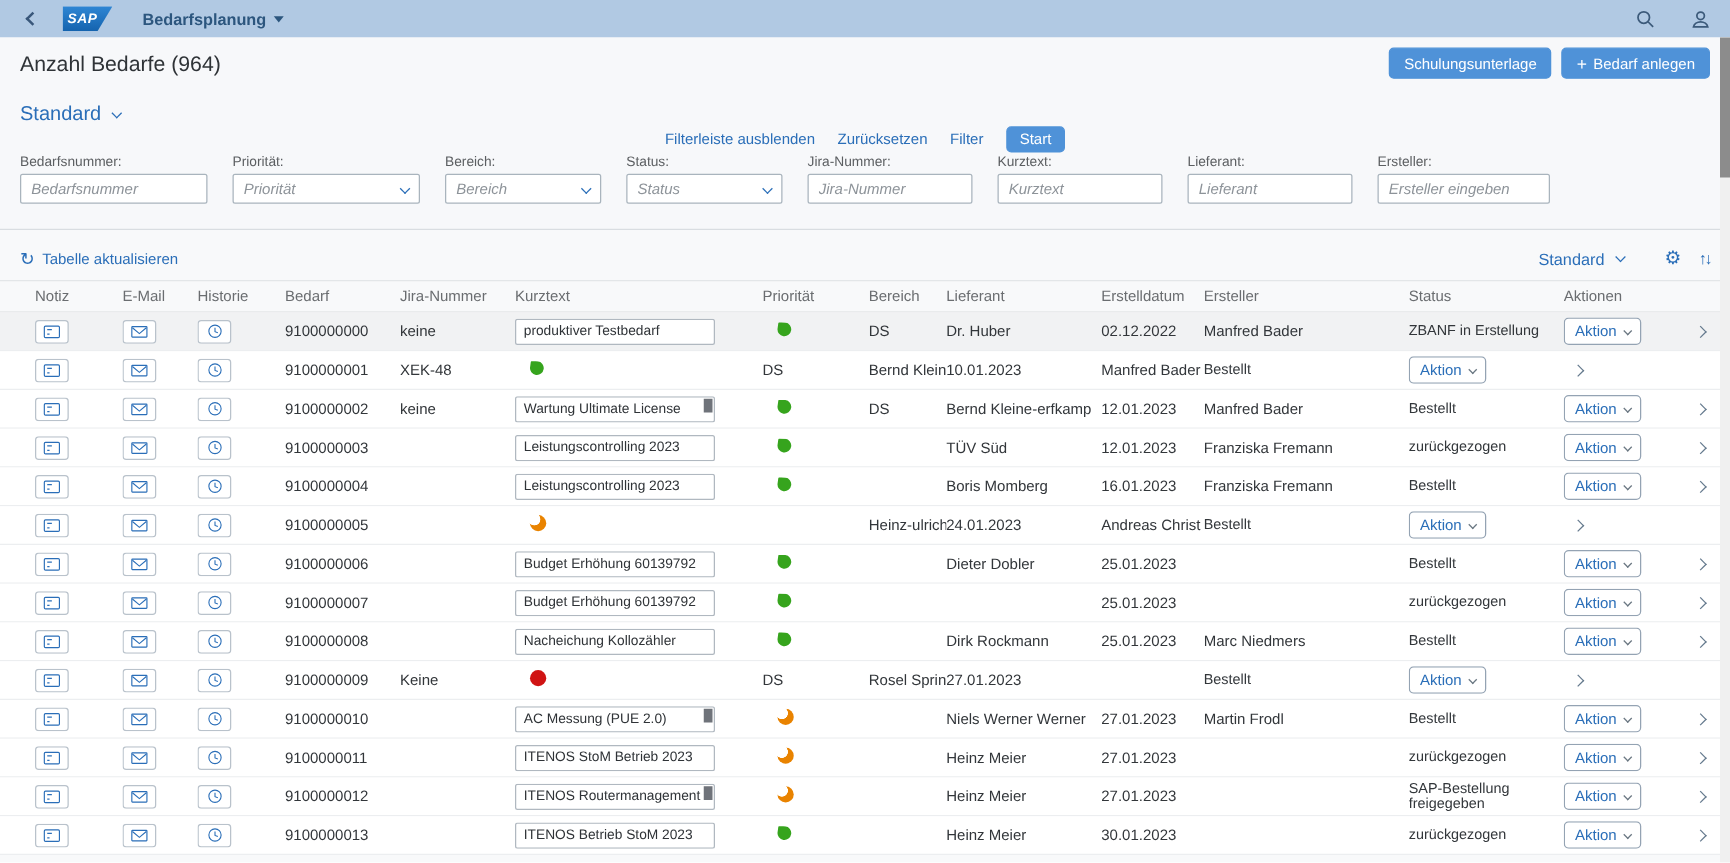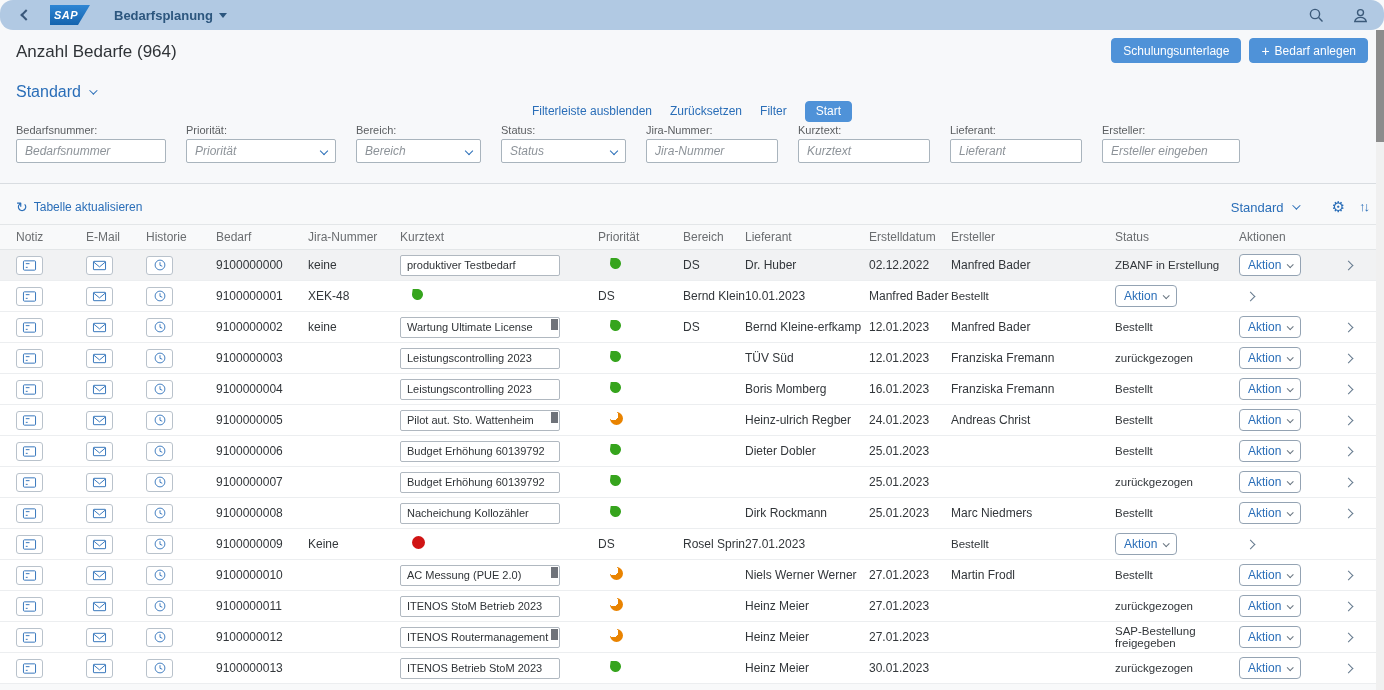--- a/index.html
+++ b/index.html
@@ -2,21 +2,21 @@
 <html style="--link: #2a6eb8; --btn: #4f92d8; --shell: #b1c9e3; --p-low: #36a41d; --p-med: #e98300; --p-high: #d01414;"><head>
 <meta charset="utf-8">
 <style>
   * { margin:0; padding:0; box-sizing:border-box; }
   html,body { width:1384px; height:690px; overflow:hidden;
     font-family:"Liberation Sans", sans-serif; background:#fff; color:#32363a; }
   .app { position:relative; width:1384px; height:690px; background:#f8f9fa; }
 
   
   .shell { height:30px; background:var(--shell); display:flex; align-items:center;
-    padding:0 14px; gap:10px;border-radius:13px; }
+    padding:0 14px; gap:10px; }
   .back-ch { width:8px; height:8px; border-left:2px solid #39577a; border-bottom:2px solid #39577a;
     transform:rotate(45deg); margin:0 10px 0 8px; cursor:pointer; }
   .sap-logo { width:40px; height:20px; background:linear-gradient(180deg,#2f86d4,#1463ae);
     clip-path:polygon(0 0,100% 0,70% 100%,0 100%); color:#fff; font-weight:bold;
     font-style:italic; font-size:11px; line-height:20px; padding-left:4px; letter-spacing:.5px; }
   .app-title { color:#2c567e; font-weight:bold; font-size:13px; margin-left:14px; display:flex; align-items:center; gap:6px; }
   .tri-down { width:0; height:0; border-left:4px solid transparent; border-right:4px solid transparent;
     border-top:5px solid #2c567e; }
   .shell-spacer { flex:1; }
   .shell-icon { width:20px; height:20px; display:flex; align-items:center; justify-content:center; margin-left:14px; cursor:pointer; }
@@ -51,21 +51,21 @@
   
   .table-sec { background:#f8f9fa; }
   .table-toolbar { display:flex; align-items:center; padding:12px 16px 6px; height:40px; }
   .refresh-link { display:flex; align-items:center; gap:6px; color:var(--link); font-size:12px; cursor:pointer; }
   .refresh-glyph { font-size:14px; line-height:12px; }
   .tb-spacer { flex:1; }
   .tb-variant { display:flex; align-items:center; gap:8px; color:var(--link); font-size:13px; cursor:pointer; margin-right:20px; }
   .tb-icon { color:var(--link); font-size:15px; margin-left:14px; cursor:pointer; line-height:16px; }
   .tb-sort { letter-spacing:-2px; font-size:13px; }
 
-  .tgrid { display:grid; padding-left:16px;
+  .tgrid { display:grid; padding-left:28px;
     grid-template-columns:70px 60px 70px 92px 92px 198px 85px 62px 124px 82px 164px 124px 98px 38px;
     align-items:center; }
   .thead { height:26px; background:#f8f9fa; border-top:1px solid #e3e6e8; border-bottom:1px solid #e3e6e8; }
   .hcell { font-size:12px; color:#6a6d70; white-space:nowrap; overflow:hidden; padding-right:8px; }
   .trow { height:31px; background:#fff; border-bottom:1px solid #eceef0; }
   .trow.first { background:#f1f2f3; }
   .tcell { font-size:12px; color:#32363a; white-space:nowrap; overflow:hidden; padding-right:8px; }
   .tcell.wrap { white-space:normal; line-height:12px; font-size:11.5px; }
 
   .icon-btn { width:27px; height:19px; border:1px solid #b9c2cb; border-radius:3px; background:#fff;
@@ -479,23 +479,20 @@
     <div class="tcell">
             <button class="icon-btn">
       <svg width="14" height="14" viewBox="0 0 16 16">
                 <circle cx="8" cy="8" r="5.6"></circle>
                 <polyline points="8,4.8 8,8.4 10.6,9.4"></polyline>
               </svg>
     </button>
           </div>
     <div class="tcell">9100000005</div>
     <div class="tcell"></div>
-    <div class="tcell">
-            <div class="ktx"><span>Pilot aut. Sto.  Wattenheim</span><span class="handle"></span></div>
-          </div>
     <div class="tcell"><span class="prio prio-medium"></span></div>
     <div class="tcell"></div>
     <div class="tcell">Heinz-ulrich Regber</div>
     <div class="tcell">24.01.2023</div>
     <div class="tcell">Andreas Christ</div>
     <div class="tcell wrap">Bestellt</div>
     <div class="tcell">
             <button class="aktion-btn">
       <span>Aktion</span>
       <span class="chev-g"></span>

